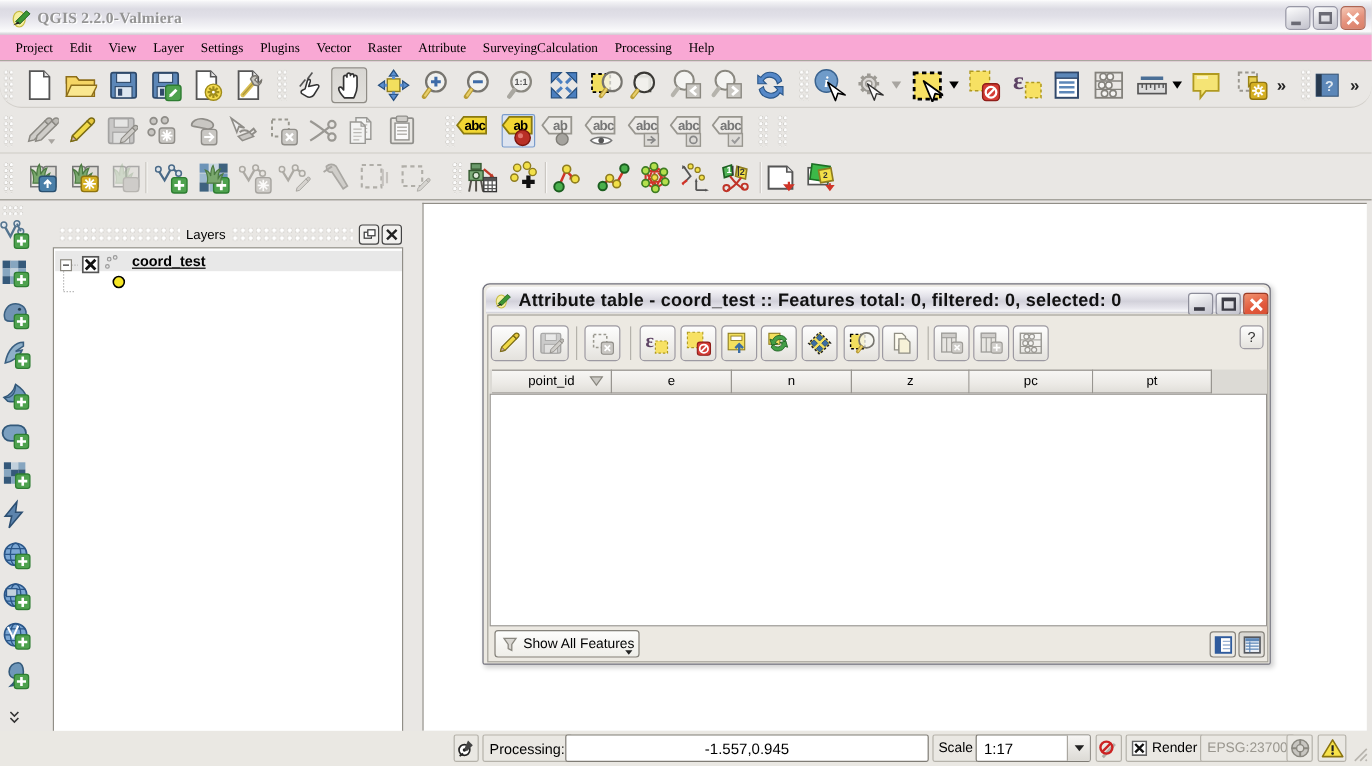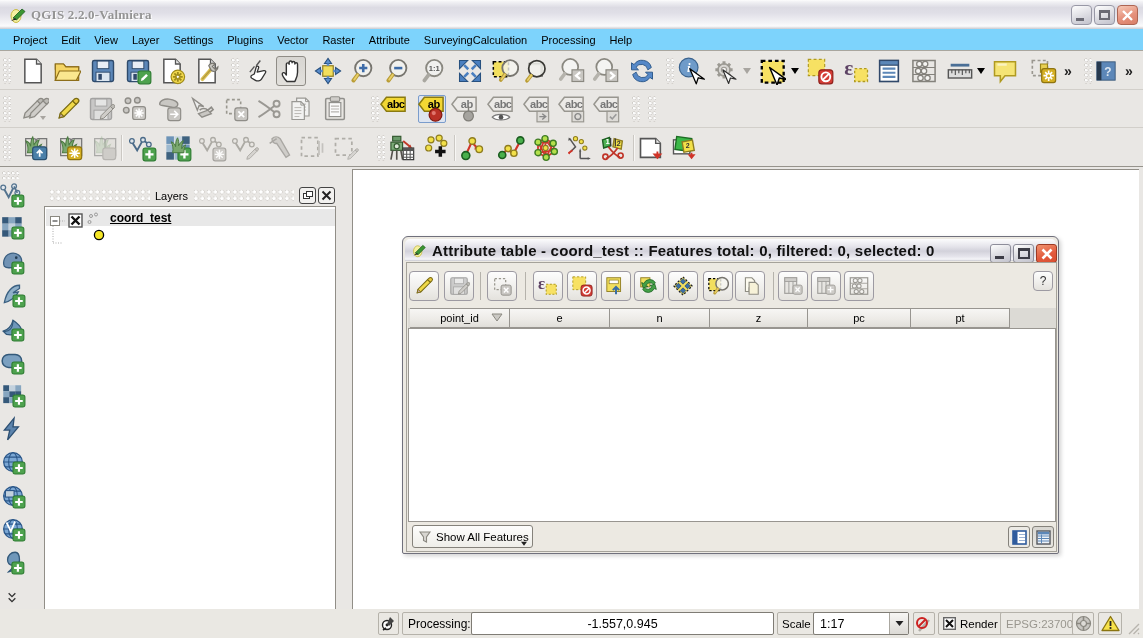--- a/index.html
+++ b/index.html
@@ -4,24 +4,24 @@
 <style>
 * { margin:0; padding:0; box-sizing:border-box; }
 html,body { width:1143px; height:638px; overflow:hidden; font-family:"Liberation Sans",sans-serif; background:#e9e7e4;}
 #titlebar { position:absolute; left:0; top:0; width:1143px; height:29px;
   background:linear-gradient(#fdfdfd 0%,#f2f2f5 6%,#dcdbe3 26%,#e0dfe7 45%,#e9e8ee 60%,#f3f3f6 78%,#fbfbfc 90%,#c9c9cf 100%);}
 .ttext { position:absolute; left:31px; top:7px; font-size:13px; font-weight:bold; color:#949494; text-shadow:1px 1px 0 #ffffff; letter-spacing:0.2px;font-family:Liberation Serif, serif;}
 .capbtn { position:absolute; top:5px; width:21px; height:20px; border-radius:4px; }
 .capbtn.min { left:1071px; background:linear-gradient(160deg,#fefefe,#dcdce2 55%,#c2c2cc); border:1px solid #9898a6; }
 .capbtn.max { left:1094px; background:linear-gradient(160deg,#fefefe,#dcdce2 55%,#c2c2cc); border:1px solid #9898a6; }
 .capbtn.cls { left:1117px; background:linear-gradient(160deg,#f6c9b6,#e5917c 55%,#d97f68); border:1px solid #ad6553; }
-#menubar { position:absolute; left:0; top:29px; width:1143px; height:22px; background:#7dd3fc; border-bottom:1px solid #a9a69e; display:flex; align-items:center; font-size:11px; color:#000; padding-left:6px;}
+#menubar { position:absolute; left:0; top:29px; width:1143px; height:22px; background:#f9a8d4; border-bottom:1px solid #a9a69e; display:flex; align-items:center; font-size:11px; color:#000; padding-left:6px;font-family:Liberation Serif, serif;}
 #menubar span { padding:0 7px; }
 .tbrow { position:absolute; left:0; width:1143px; background:#e9e7e4; }
-#tb1 { top:52px; height:38px; border-bottom:1px solid #d2cfca;}
+#tb1 { top:52px; height:38px; border-bottom:1px solid #d2cfca;border-radius:18px;}
 #tb2 { top:91px; height:37px; border-bottom:1px solid #d2cfca;}
 #tb3 { top:129px; height:38px; border-bottom:1px solid #96938c;}
 .ic { position:absolute; width:24px; height:24px; }
 .hnd { position:absolute; width:8px; height:26px;
   background-image:radial-gradient(circle at 45% 45%, #fdfdfd 1.1px, #c9c6c1 1.7px, rgba(0,0,0,0) 2px);
   background-size:4.5px 5px; }
 .vsep { position:absolute; width:2px; height:26px; border-left:1px solid #cbc8c3; border-right:1px solid #f7f6f4; }
 .pressedbox { position:absolute; width:30px; height:30px; background:linear-gradient(#d8d6d2,#e2e0dc); border:1px solid #8f8c86; border-radius:3px;}
 .checkedbox { position:absolute; width:28px; height:28px; background:#dde4f0; border:1px solid #7a9ccc; border-radius:2px;}
 .ddarr { position:absolute; width:0; height:0; border-left:4.5px solid transparent; border-right:4.5px solid transparent; border-top:6px solid #000; }

